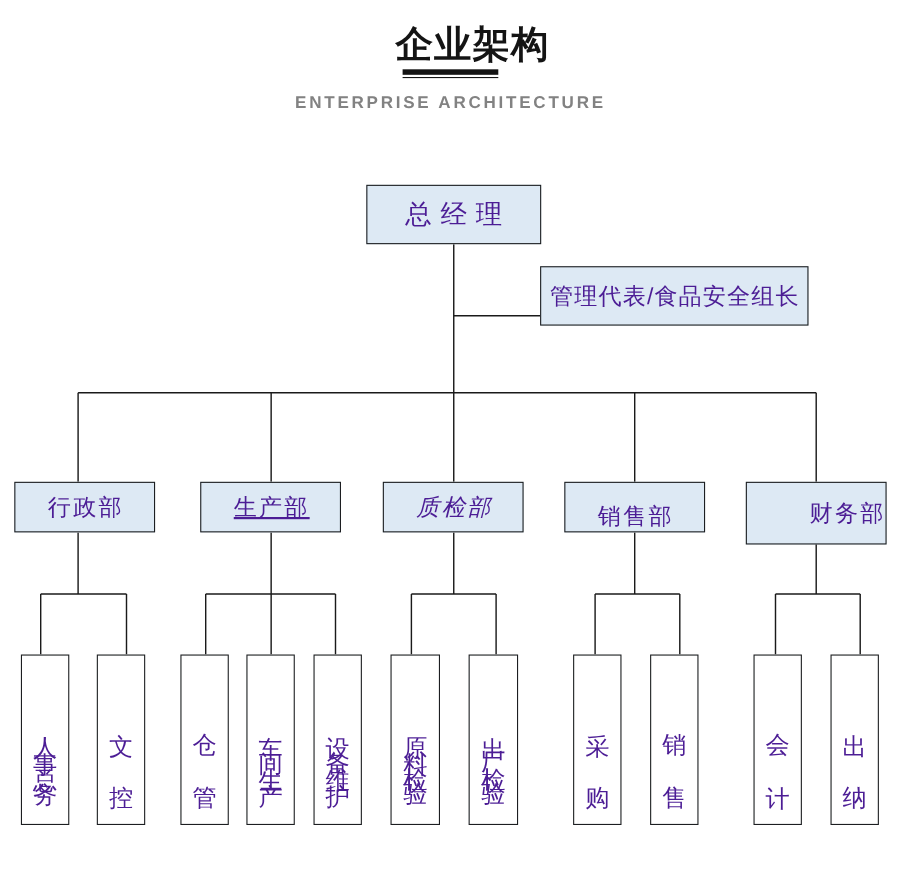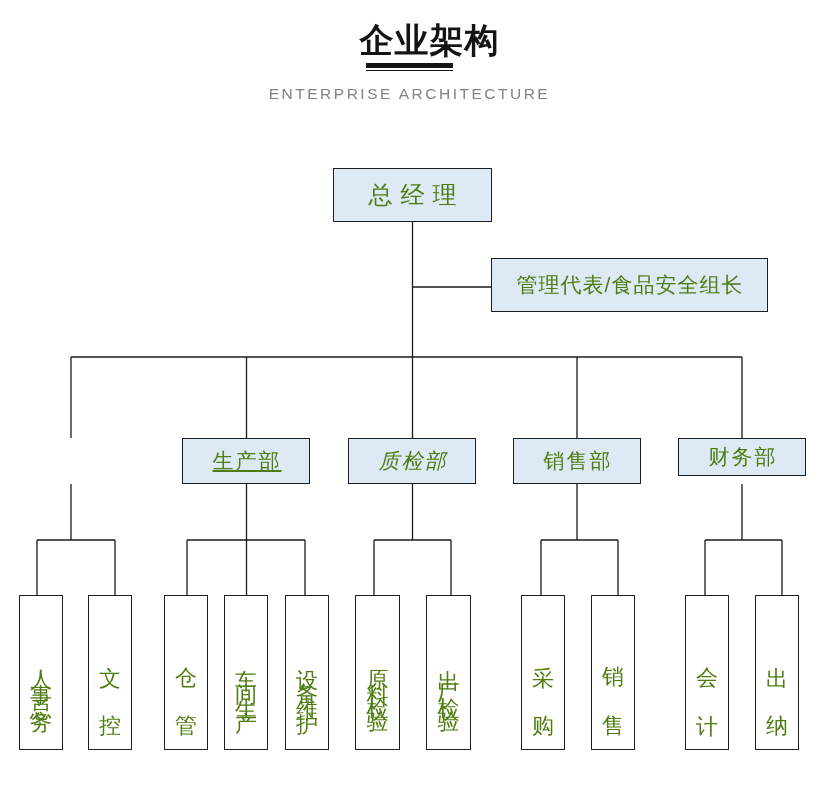--- a/index.html
+++ b/index.html
@@ -21,35 +21,35 @@
     padding-left:20px;
   }
   .hdr-underline{
     position:absolute;top:63px;left:366px;width:87px;
   }
   .hdr-underline .thick{height:5px;background:var(--title-text,#141414);}
   .hdr-underline .thin{height:1px;background:var(--title-text,#141414);margin-top:2px;}
   .hdr-subtitle{
     position:absolute;top:85px;left:0;width:819px;
     text-align:center;
-    font-size:15.5px;font-weight:400;
+    font-size:15.5px;font-weight:700;
     letter-spacing:2.5px;
     color:var(--subtitle-text,#828282);
   }
   
   .connectors{position:absolute;top:0;left:0;width:819px;height:802px;}
   .connectors line{stroke:var(--line,#1a1a1a);stroke-width:1.3;}
   
   .node{
     position:absolute;
     box-sizing:border-box;
     border:1.5px solid var(--box-border,#1c1e21);
     background:var(--box-fill,#dde9f4);
     display:flex;align-items:center;justify-content:center;
-    color:#4d7c0f;
+    color:#4c1d95;
   }
   .node.root{font-size:24px;letter-spacing:8px;}
   .node.root .htext{padding-left:8px;}
   .node.staff{font-size:21px;letter-spacing:1px;}
   .node.staff .htext{padding-left:1px;}
   .node.dept{font-size:21px;letter-spacing:2px;}
   .node.dept .htext{padding-left:2px;}
   .node.leaf{background:#ffffff;}
   .vtext{
     writing-mode:vertical-rl;
@@ -107,34 +107,37 @@
   <div class="hdr-underline">
     <div class="thick"></div>
       <div class="thin"></div>
   </div>
   <div class="hdr-subtitle">ENTERPRISE ARCHITECTURE</div>
 
   <div class="node root" style="left:333px;top:168px;width:159px;height:54px;">
     <span class="htext">总经理</span>
   </div>
 
-  <div class="node staff" style="left:491px;top:258px;width:277px;height:54px;">
+  <div class="node staff" style="left:491px;top:242px;width:244px;height:54px;">
     <span class="htext">管理代表/食品安全组长</span>
   </div>
 
+  <div class="node dept" style="left:13px;top:438px;width:128px;height:46px;">
+    <span class="htext">行政部</span>
+  </div>
   <div class="node dept" style="left:182px;top:438px;width:128px;height:46px;text-decoration:underline;">
     <span class="htext">生产部</span>
   </div>
   <div class="node dept" style="left:348px;top:438px;width:128px;height:46px;font-style:italic;">
     <span class="htext">质检部</span>
   </div>
-  <div class="node dept" style="left:513px;top:438px;width:128px;height:46px;">
+  <div class="node dept" style="left:513px;top:438px;width:128px;height:46px;align-items:flex-end;">
     <span class="htext">销售部</span>
   </div>
-  <div class="node dept" style="left:678px;top:438px;width:128px;height:38px;">
+  <div class="node dept" style="left:678px;top:438px;width:128px;height:57px;justify-content:flex-end;">
     <span class="htext">财务部</span>
   </div>
 
   <div class="node leaf v4" style="left:19px;top:595px;width:44px;height:155px;">
     <span class="vtext">人事总务</span>
   </div>
   <div class="node leaf v2" style="left:88px;top:595px;width:44px;height:155px;">
     <span class="vtext">文控</span>
   </div>
 

